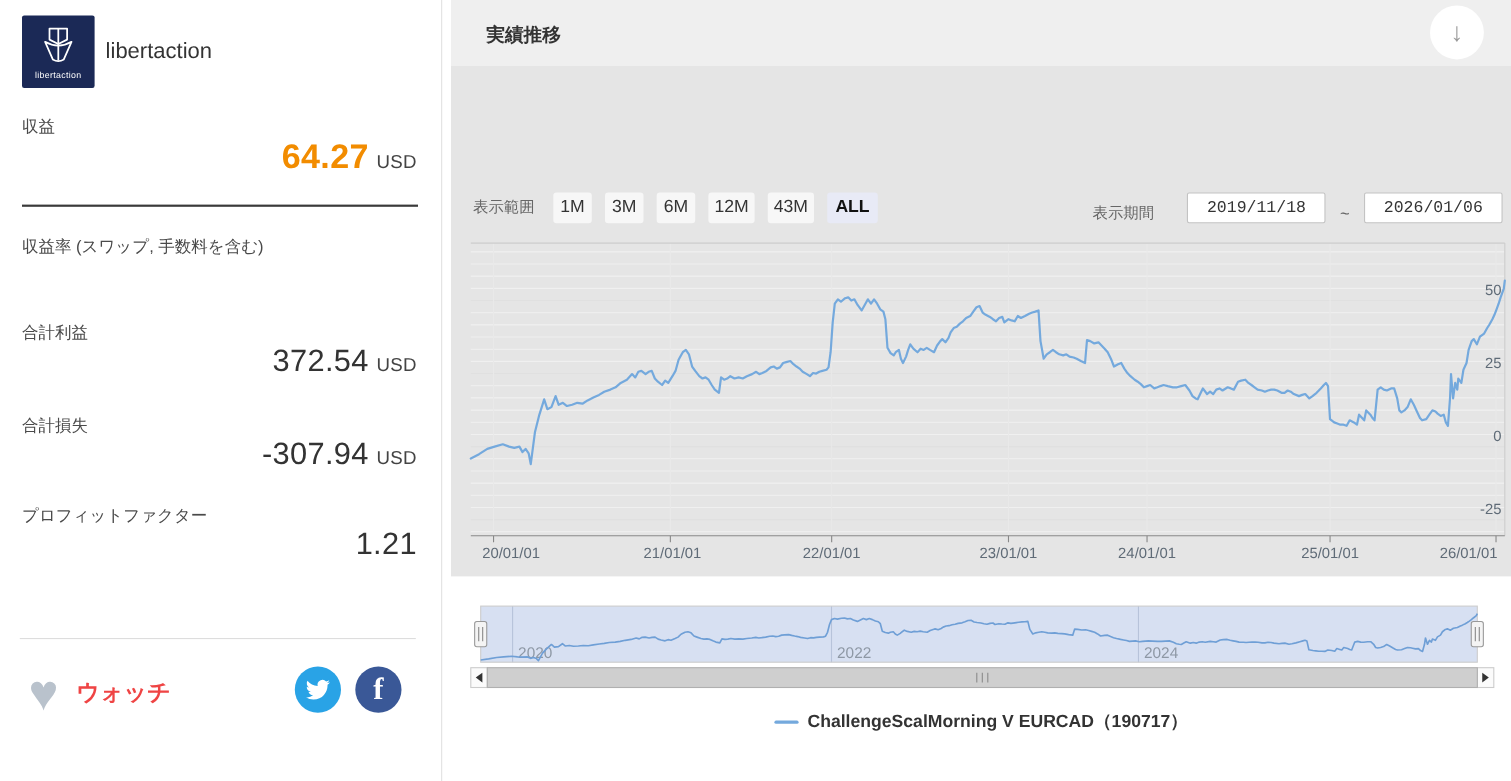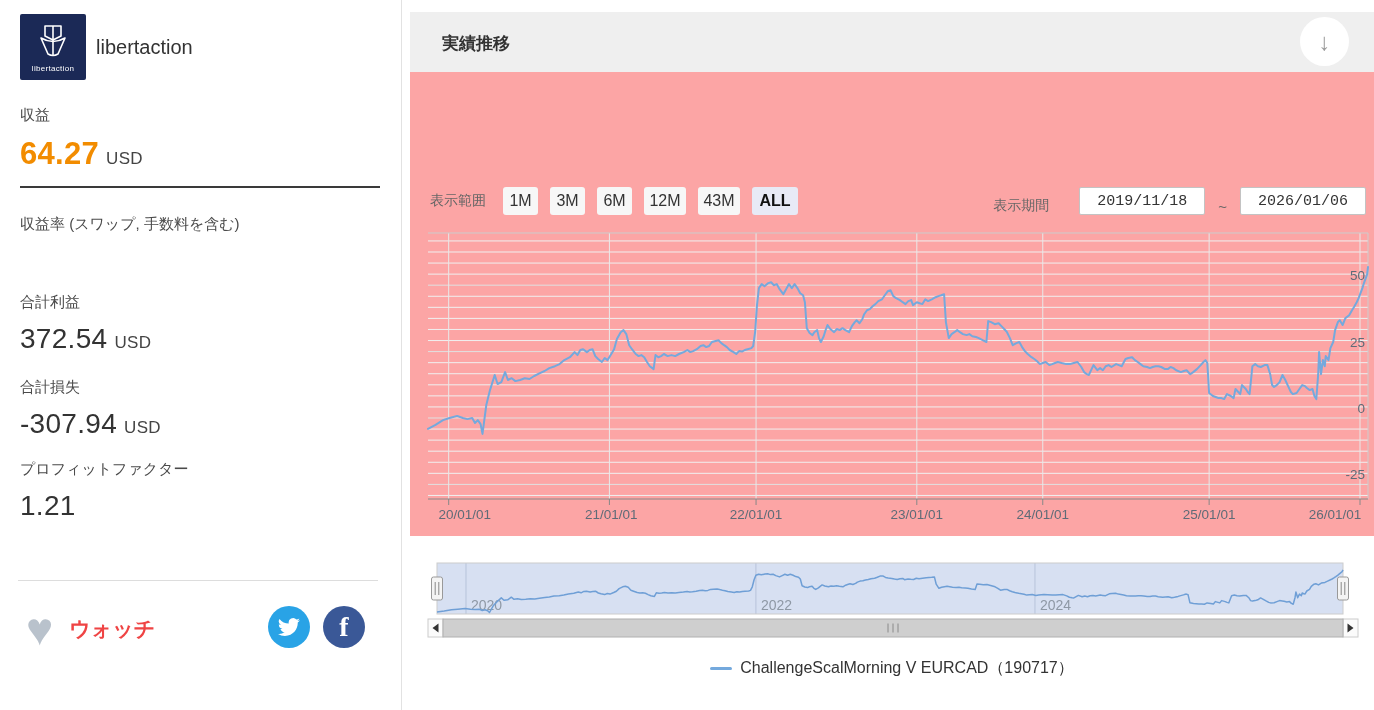--- a/index.html
+++ b/index.html
@@ -8,35 +8,35 @@
   
   .sidebar { position:absolute; left:0; top:0; width:402px; height:710px;
     background:#fff; border-right:1px solid #e2e2e2; }
   .logo { position:absolute; left:20px; top:14px; width:66px; height:66px;
     background:#1b2956; border-radius:2px; display:flex; flex-direction:column;
     align-items:center; justify-content:center; }
   .logo-word { color:#fff; font-size:8px; letter-spacing:.3px; margin-top:2px; }
   .strategy-name { position:absolute; left:96px; top:36px; font-size:20px; color:#333; }
   .stat { position:absolute; left:20px; right:22px; }
   .stat-label { font-size:15px; color:#4a4a4a; }
-  .stat-value { font-size:28px; color:#333; margin-top:11px; letter-spacing:.3px; }
+  .stat-value { font-size:28px; color:#333; margin-top:0; letter-spacing:.3px;text-align:right; }
   .stat-value.accent { font-size:31px; color:#f28c00; font-weight:bold; }
   .stat-unit { font-size:17px; color:#444; margin-left:7px; font-weight:normal; }
   .divider-dark { position:absolute; left:20px; top:186px; width:360px; height:2px; background:#3a3a3a; }
   .divider-light { position:absolute; left:18px; top:580px; width:360px; height:1px; background:#ddd; }
   .watch-row { position:absolute; left:26px; top:598px; width:352px; height:62px;
     display:flex; align-items:center; }
   .heart { font-size:46px; color:#b9c2cc; line-height:46px; }
   .watch-label { font-size:21px; font-weight:bold; color:#ef4444; margin-left:16px; }
   .social { position:absolute; right:36px; top:606px; display:flex; gap:13px; }
   .sbtn { width:42px; height:42px; border-radius:50%; display:flex; align-items:center; justify-content:center; }
   .sbtn.tw { background:#29a3e6; }
   .sbtn.fb { background:#3a5897; color:#fff; font-weight:bold; font-size:28px; }
   
-  .main { position:absolute; left:410px; top:12px; width:964px; height:524px; background:#fca5a5; }
+  .main { position:absolute; left:410px; top:0; width:964px; height:524px; background:#e5e5e5; }
   .m-header { position:absolute; left:0; top:0; width:964px; height:60px; background:#efefef; }
   .m-title { position:absolute; left:32px; top:20px; font-size:17px; font-weight:bold; color:#333; }
   .dl-btn { position:absolute; right:25px; top:5px; width:49px; height:49px; border-radius:50%;
     background:#fff; display:flex; align-items:center; justify-content:center; cursor:pointer; }
   .dl-arrow { color:#9b9b9b; font-size:24px; font-weight:bold; line-height:1; }
   .tabs { position:absolute; left:20px; top:93px; display:flex; border:1px solid #ccc;
     border-radius:5px; overflow:hidden; background:#fff; box-shadow:0 1px 2px rgba(0,0,0,.12); }
   .tab { width:107px; height:37px; display:flex; align-items:center; justify-content:center;
     font-size:17px; font-weight:bold; color:#333; cursor:pointer; background:#fff; }
   .tab + .tab { border-left:1px solid #ccc; }
@@ -51,21 +51,21 @@
   .period { position:absolute; right:8px; top:175px; height:28px; display:flex; align-items:flex-end;margin-left:48px; }
   .period-label { font-size:14px; color:#666; margin-right:30px; }
   .date-input { width:126px; height:28px; border:1px solid #c3c3c3; border-radius:2px;
     text-align:center; font-size:15px; color:#333; font-family:Liberation Mono, monospace; background:#fff; }
   .tilde { margin:0 13px; color:#666; font-size:15px; }
   .chart-svg { position:absolute; left:0; top:205px; }
   .nav-svg { position:absolute; left:0; top:540px; }
   .legend { position:absolute; left:0; top:646px; width:964px; display:flex;
     align-items:center; justify-content:center; cursor:pointer; }
   .legend-dash { width:22px; height:3px; border-radius:2px; margin-right:8px; }
-  .legend-text { font-size:16px; font-weight:normal; color:#333; }
+  .legend-text { font-size:16px; font-weight:bold; color:#333; }
 </style>
 </head>
 <body>
 
 <div class="sidebar">
   <div class="logo">
     <svg width="40" height="40" viewBox="0 0 40 40">
       <g fill="none" stroke="#fff" stroke-width="1.6" stroke-linejoin="round">
         <path d="M12 4 h16 v10 l-8 4 l-8 -4 z"></path>
         <path d="M8 16 q12 7 24 0 l-7 16 q-5 3 -10 0 z"></path>

